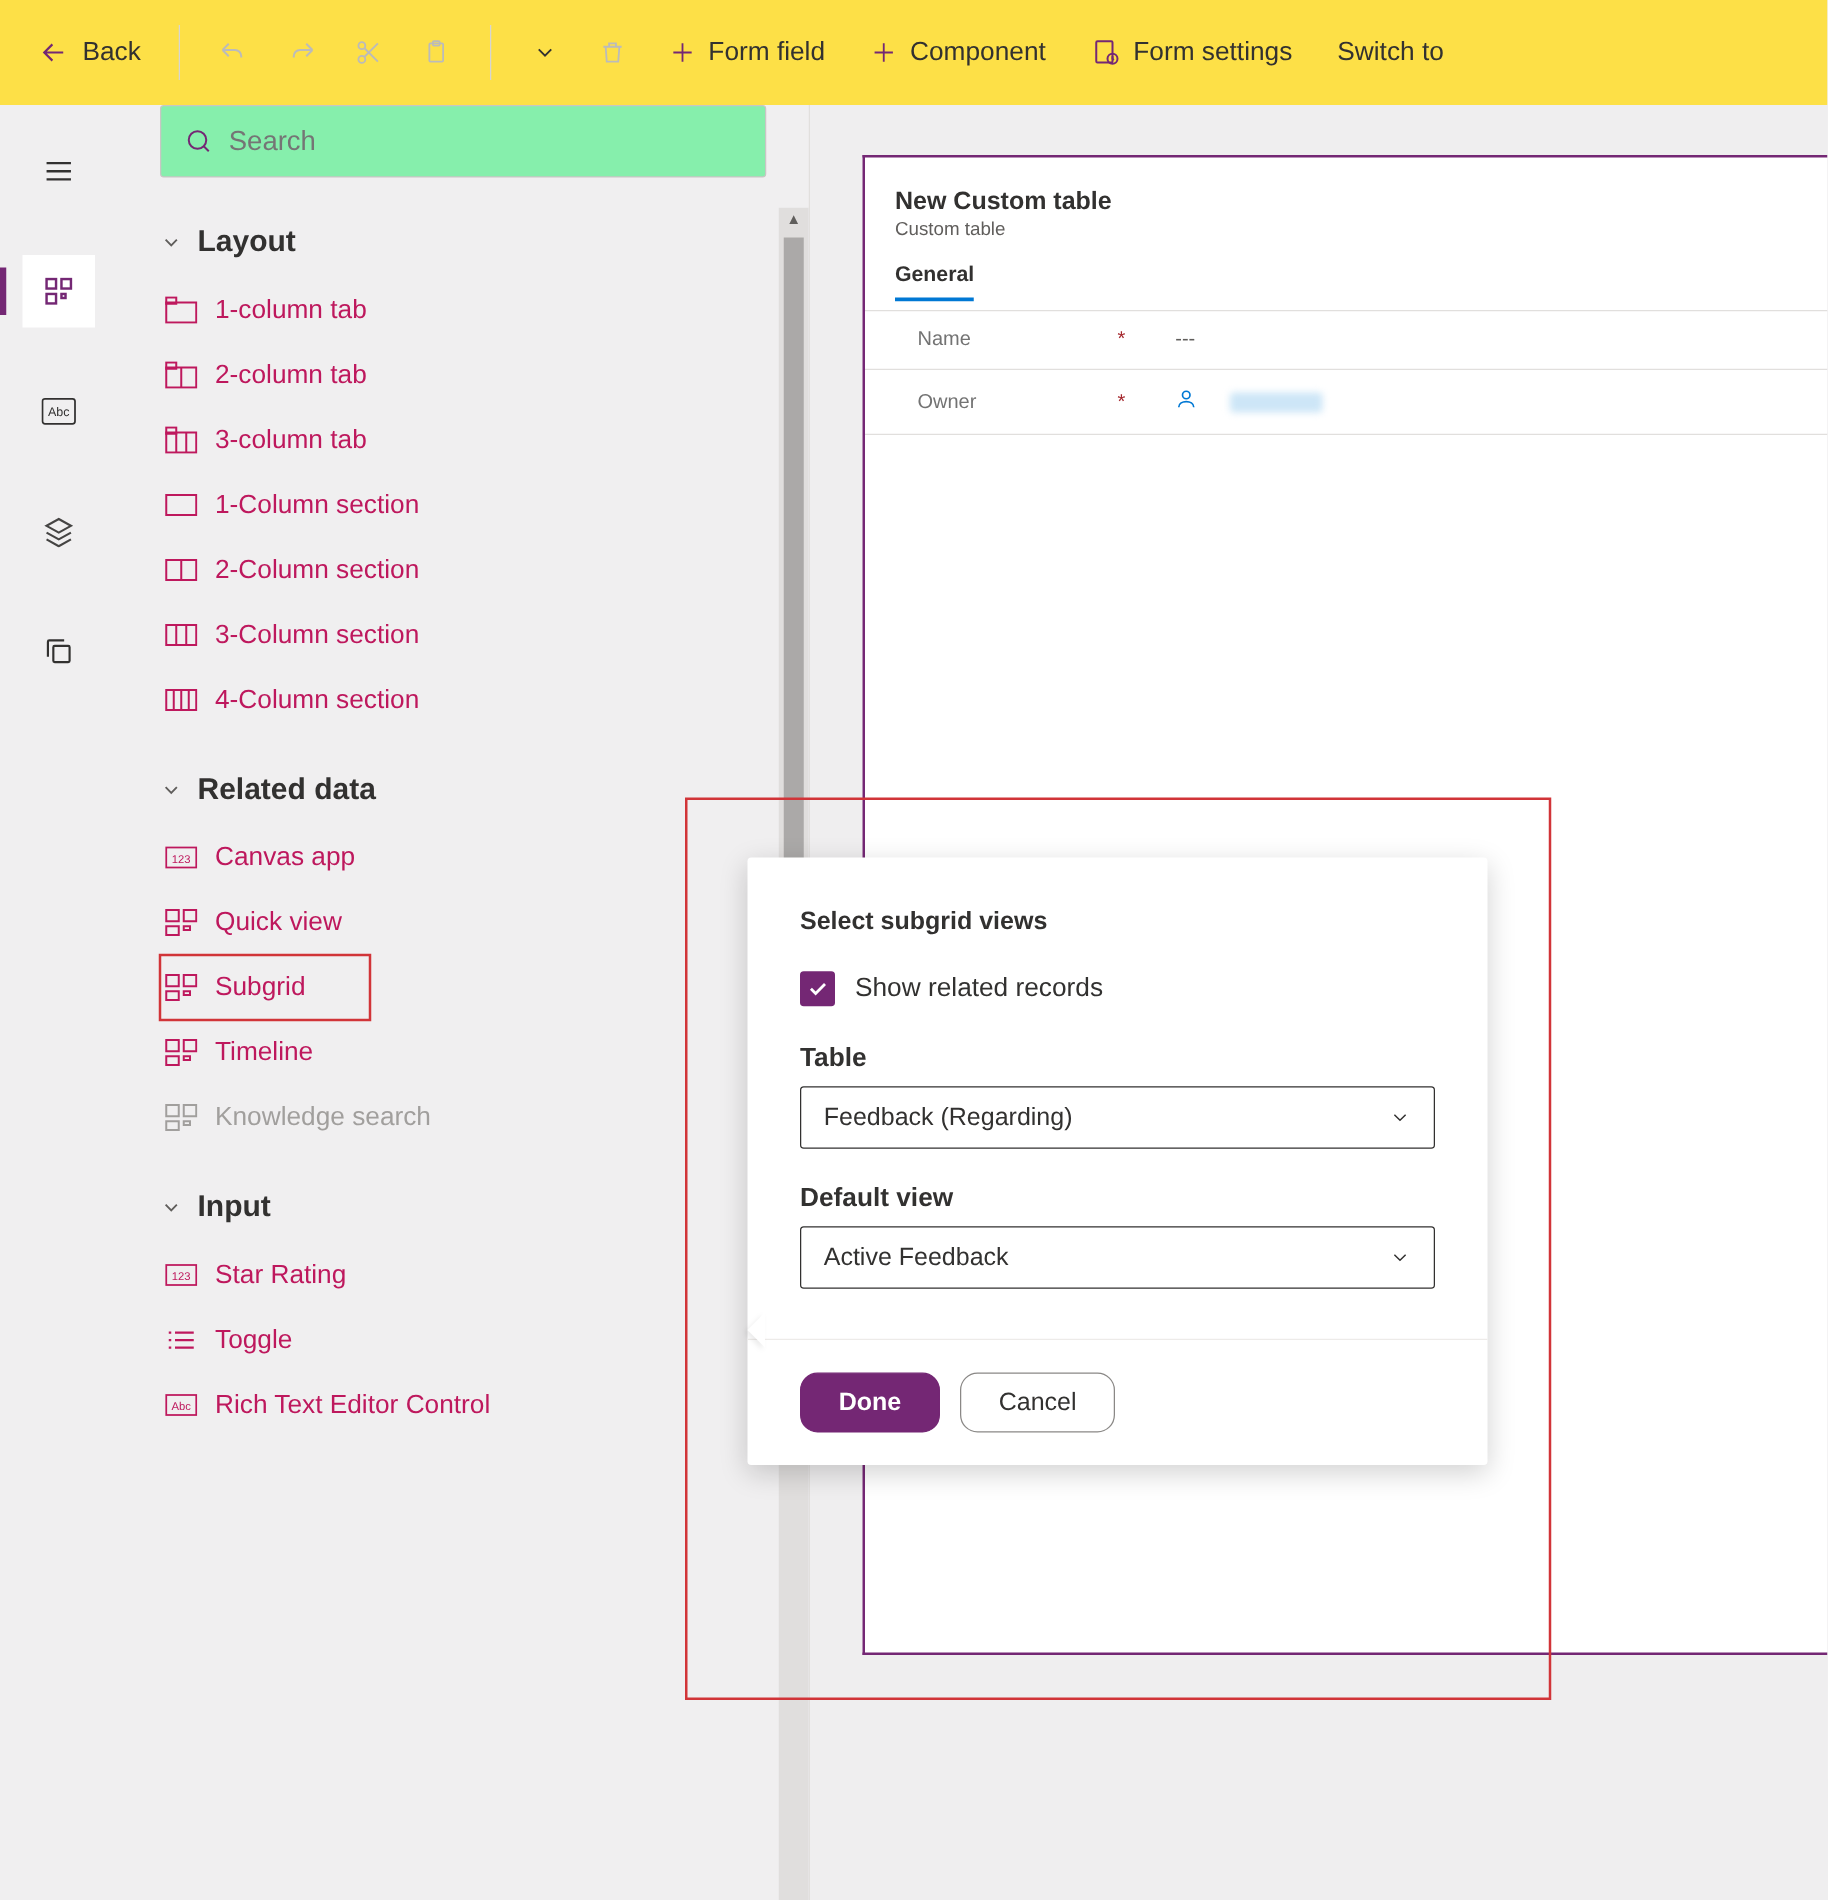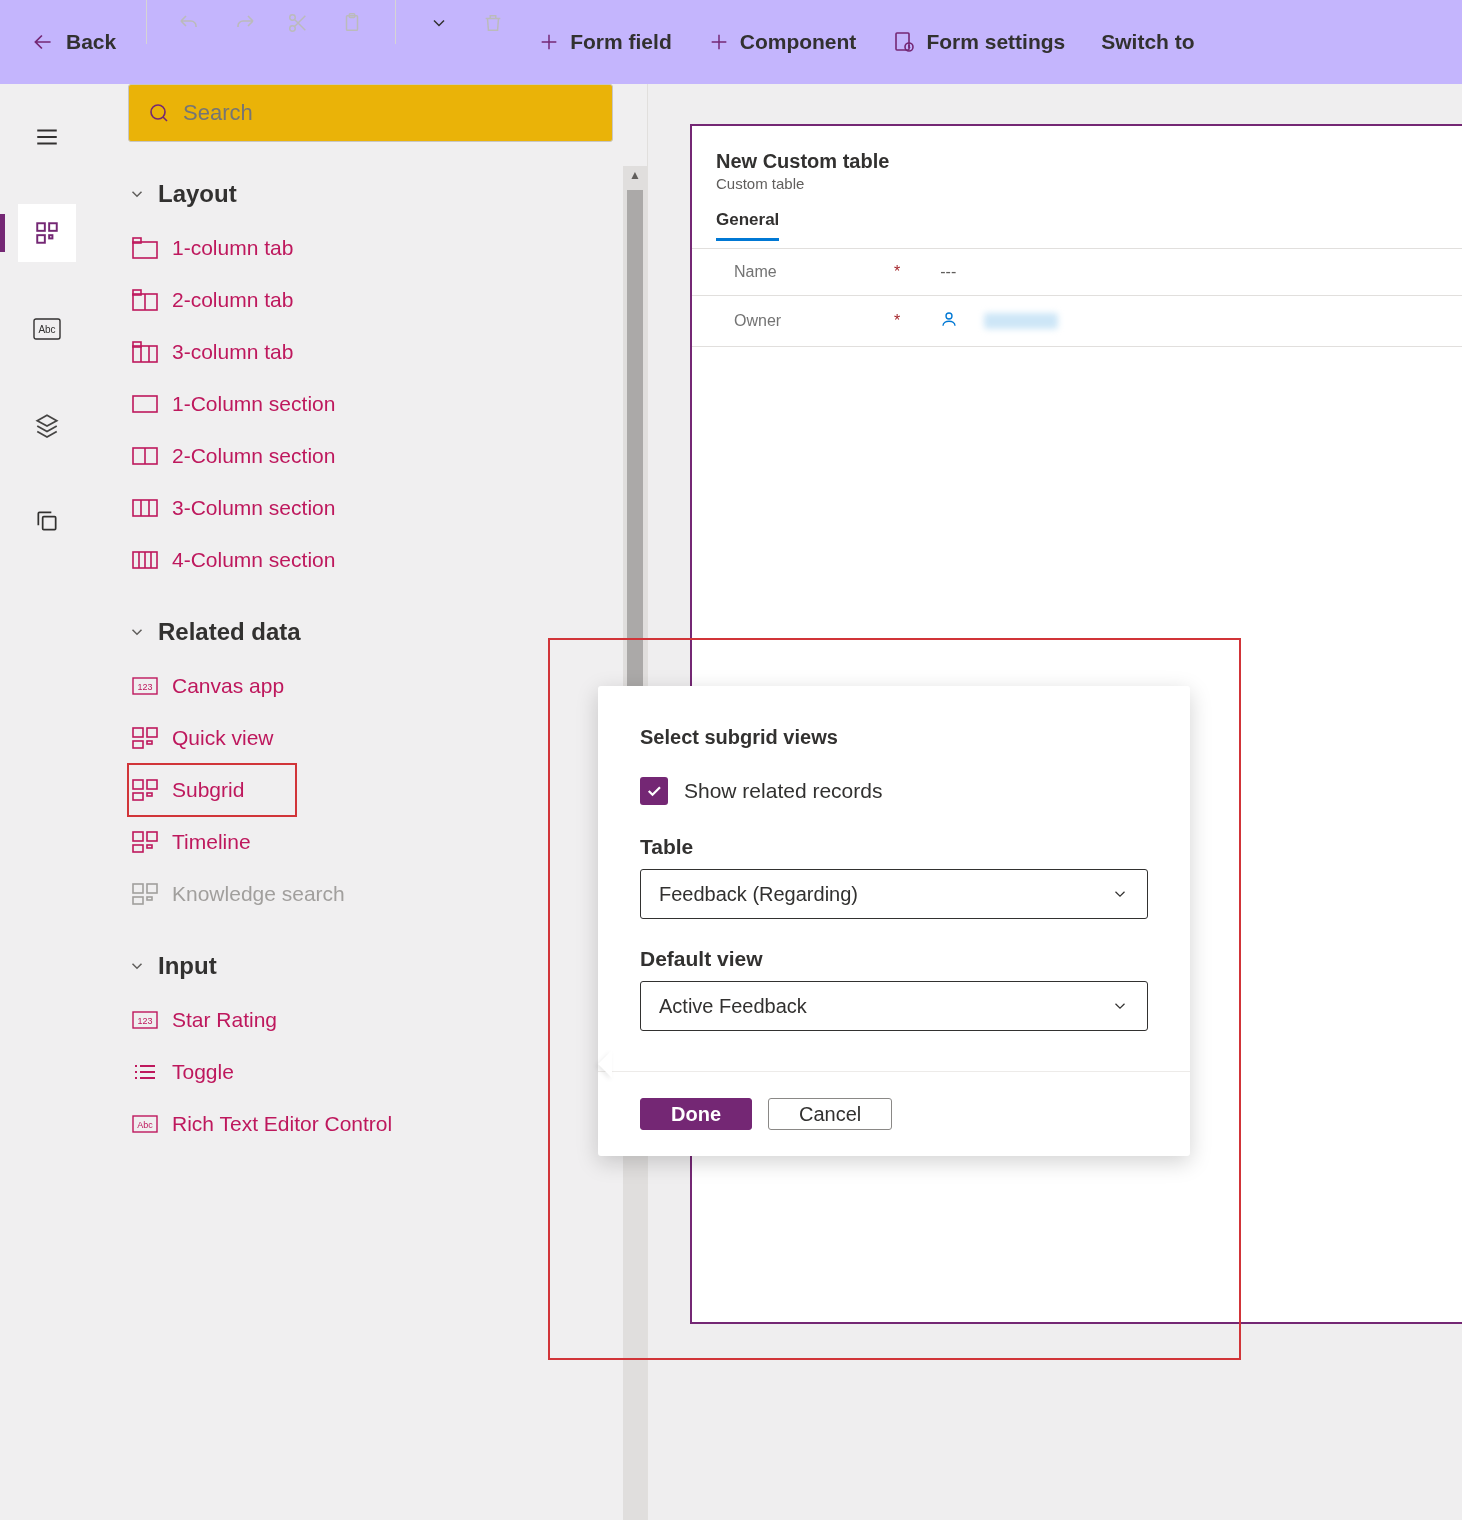--- a/index.html
+++ b/index.html
@@ -12,24 +12,24 @@
       background: #f0eff0;
       width: 1462px;
       height: 1520px;
       overflow: hidden;
       position: relative;
     }
     
     .top-toolbar {
       height: 84px;
       display: flex;
+      align-items: center;
       padding: 0 20px;
-      background: #c4b5fd;
+      background: #fde047;
       gap: 8px;
-      font-weight: bold;
     }
     .back-btn {
       display: flex;
       align-items: center;
       gap: 10px;
       cursor: pointer;
       padding: 6px 10px;
     }
     .back-btn svg { stroke: #742774; }
     .back-label { font-size: 21px; color: #323130; }
@@ -120,21 +120,21 @@
       cursor: pointer;
       color: #605e5c;
     }
     .search-wrap {
       padding: 0 34px 24px 34px;
     }
     .search-box {
       display: flex;
       align-items: center;
       border: 1px solid #c8c6c4;
-      background: #eab308;
+      background: #86efac;
       height: 58px;
       border-radius: 3px;
       padding: 0 18px;
       gap: 12px;
     }
     .search-box svg { color: #742774; }
     .search-input {
       border: none;
       outline: none;
       font-size: 22px;
@@ -336,23 +336,23 @@
       margin-bottom: 28px;
       cursor: pointer;
     }
     .pop-footer {
       border-top: 1px solid #edebe9;
       padding: 26px 42px;
       display: flex;
       gap: 16px;
     }
     .btn {
-      height: 32px;
+      height: 48px;
       padding: 0 30px;
-      border-radius: 3px;
+      border-radius: 14px;
       font-size: 20px;
       cursor: pointer;
       display: flex;
       align-items: center;
       border: 1px solid #8a8886;
       background: #fff;
       color: #323130;
     }
     .btn.primary {
       background: #742774;

